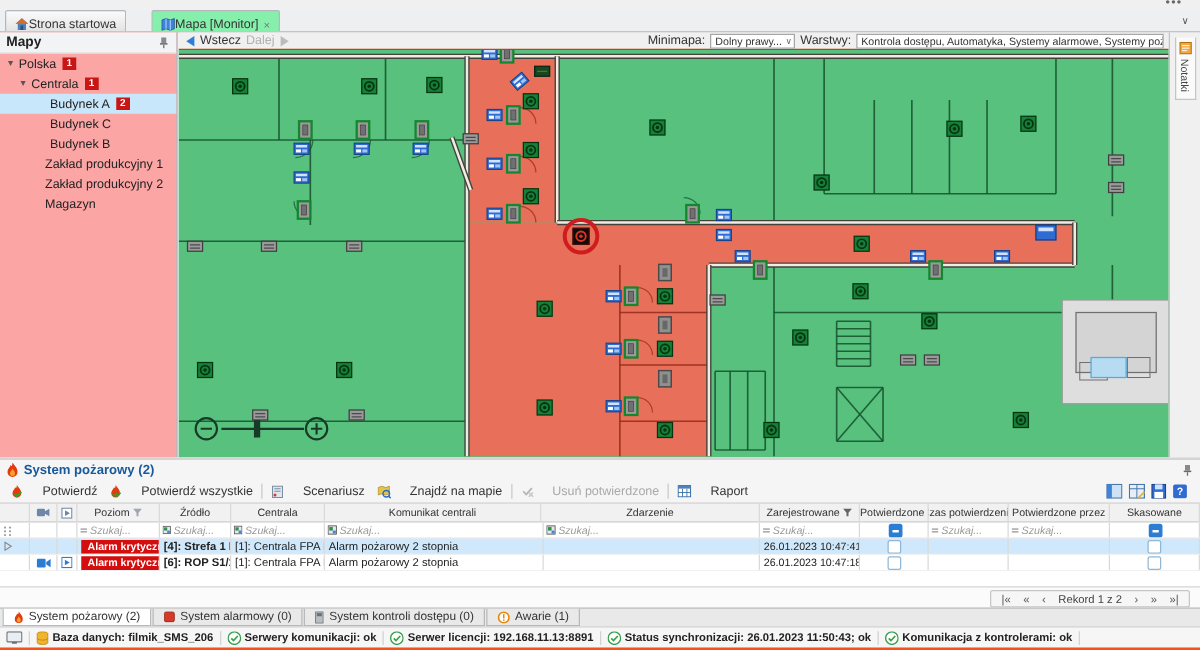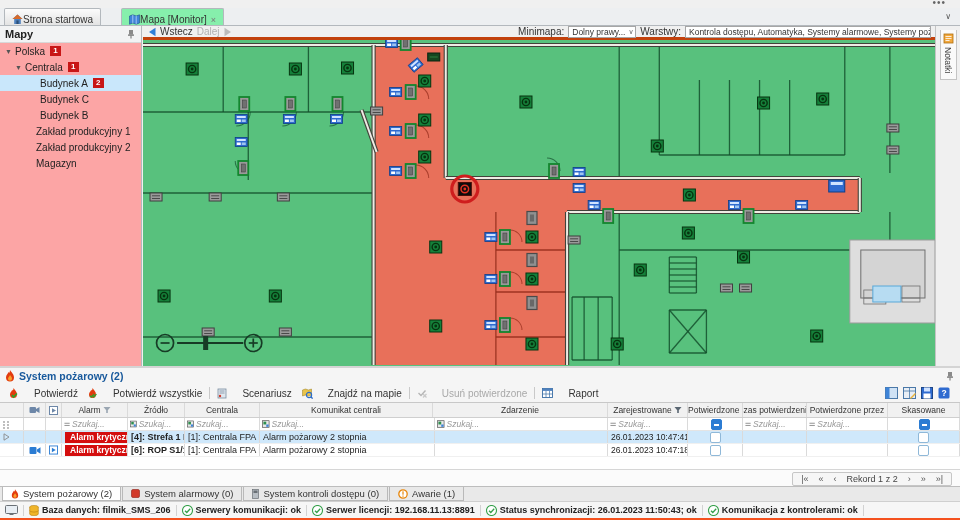--- a/index.html
+++ b/index.html
@@ -26,21 +26,21 @@
   .pin{margin-left:auto;cursor:pointer}
   .treerow{height:16px;display:flex;align-items:center;font-size:10px;white-space:nowrap;cursor:pointer}
   .treerow .chev{width:9px;margin-right:2px;color:#555;font-size:7px;text-align:center}
   .badge{background:#c81616;color:#fff;font-size:8px;font-weight:bold;line-height:10px;min-width:11px;
          text-align:center;padding:0 2px;margin-left:5px}
   .pl1{padding-left:4px}.pl2{padding-left:14px}.pl2l{padding-left:36px}.pl3l{padding-left:40px}
   .treerow.sel{background:#c9e7fb}
 
   
   #maparea{position:absolute;left:143px;top:26px;width:792px;height:340px}
-  #maptoolbar{height:14px;background:#f0f0f0;border-bottom:3px solid #c2410c;display:flex;align-items:center;
+  #maptoolbar{height:14px;background:#f0f0f0;border-bottom:1px solid #c2410c;display:flex;align-items:center;
               font-size:10px;color:#333;padding:0 4px;gap:4px}
   .navbtn{display:flex;align-items:center;gap:3px;cursor:pointer}
   .navbtn.disabled{color:#b0b0b0}
   .sellabel{color:#333}
   .selectbox{height:12px;background:#fff;border:1px solid #a6a6a6;font-size:8.5px;color:#333;display:flex;
              align-items:center;padding:0 3px;gap:3px;white-space:nowrap;overflow:hidden;cursor:pointer}
   .selectbox .chevron{margin-left:auto;font-size:7px;color:#666}
   #mm-select{width:68px}#layers-select{width:246px}
   #maptb-right{margin-left:auto;display:flex;align-items:center;gap:4px}
   #mapcanvas{position:absolute;left:0;top:14px;right:0;bottom:0;background:#58c17d}
@@ -762,21 +762,21 @@
           <polygon points="7,3 10.5,1 10.5,7 7,5" fill="#6d87a8"></polygon>
           </svg>
       </div>
       <div class="gc w2">
         <svg width="9" height="9" viewBox="0 0 9 9">
           <rect x="0.5" y="0.5" width="8" height="8" fill="#fff" stroke="#6d87a8"></rect>
           <polygon points="3,2.2 7,4.5 3,6.8" fill="#6d87a8"></polygon>
           </svg>
       </div>
       <div class="gc w3">
-        <span>Alarm</span>
+        <span>Poziom</span>
         <svg width="8" height="8" viewBox="0 0 8 8">
           <polygon points="0.5,1 7.5,1 4.8,4.2 4.8,7 3.2,7 3.2,4.2" fill="#9aa6b2"></polygon>
           </svg>
       </div>
       <div class="gc w4">
           <span>Źródło</span>
         </div>
       <div class="gc w5">
           <span>Centrala</span>
         </div>

